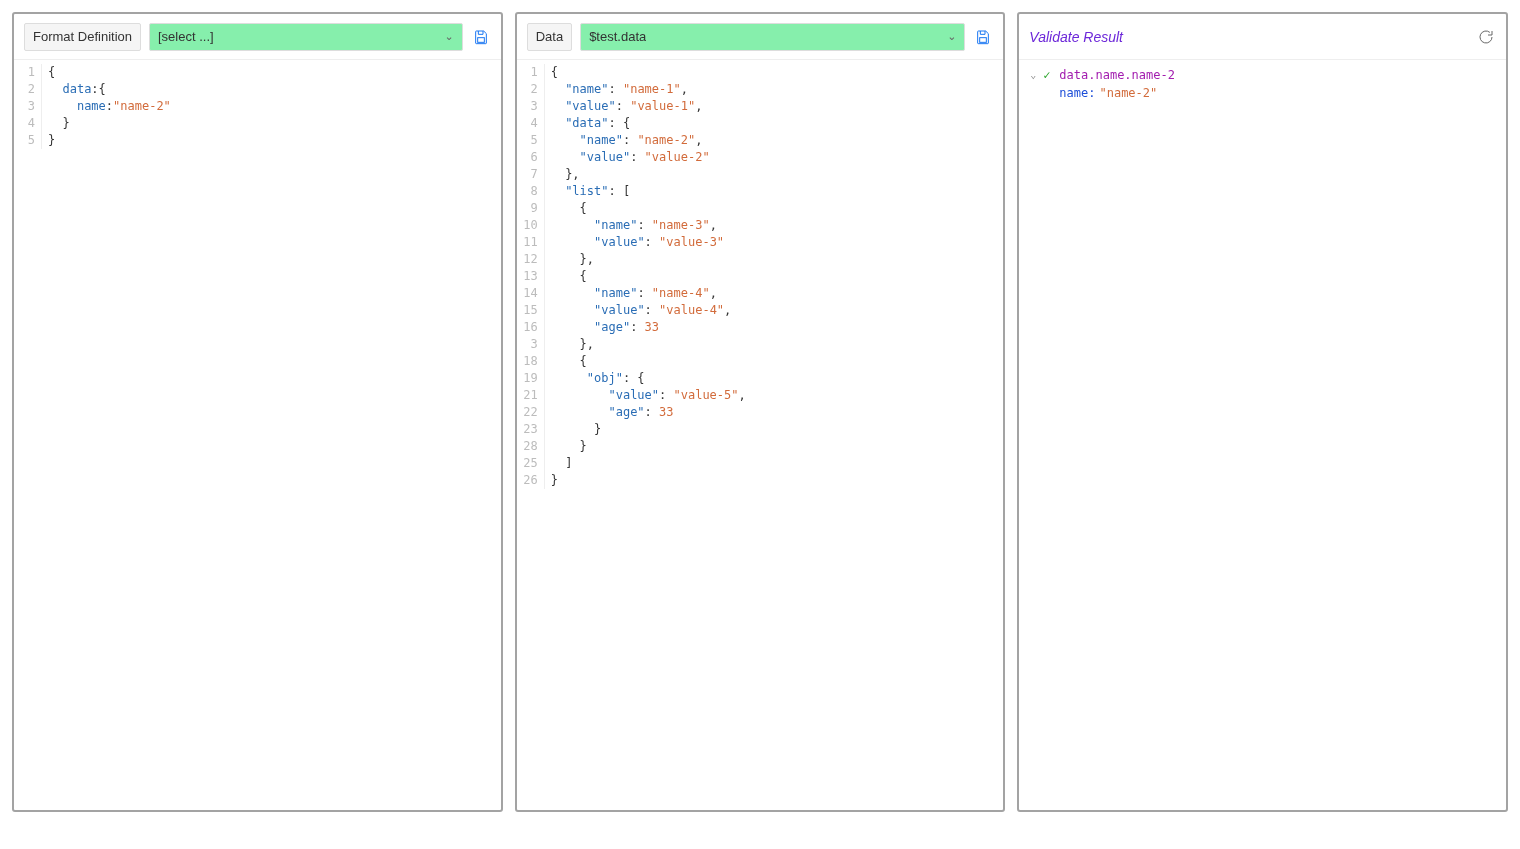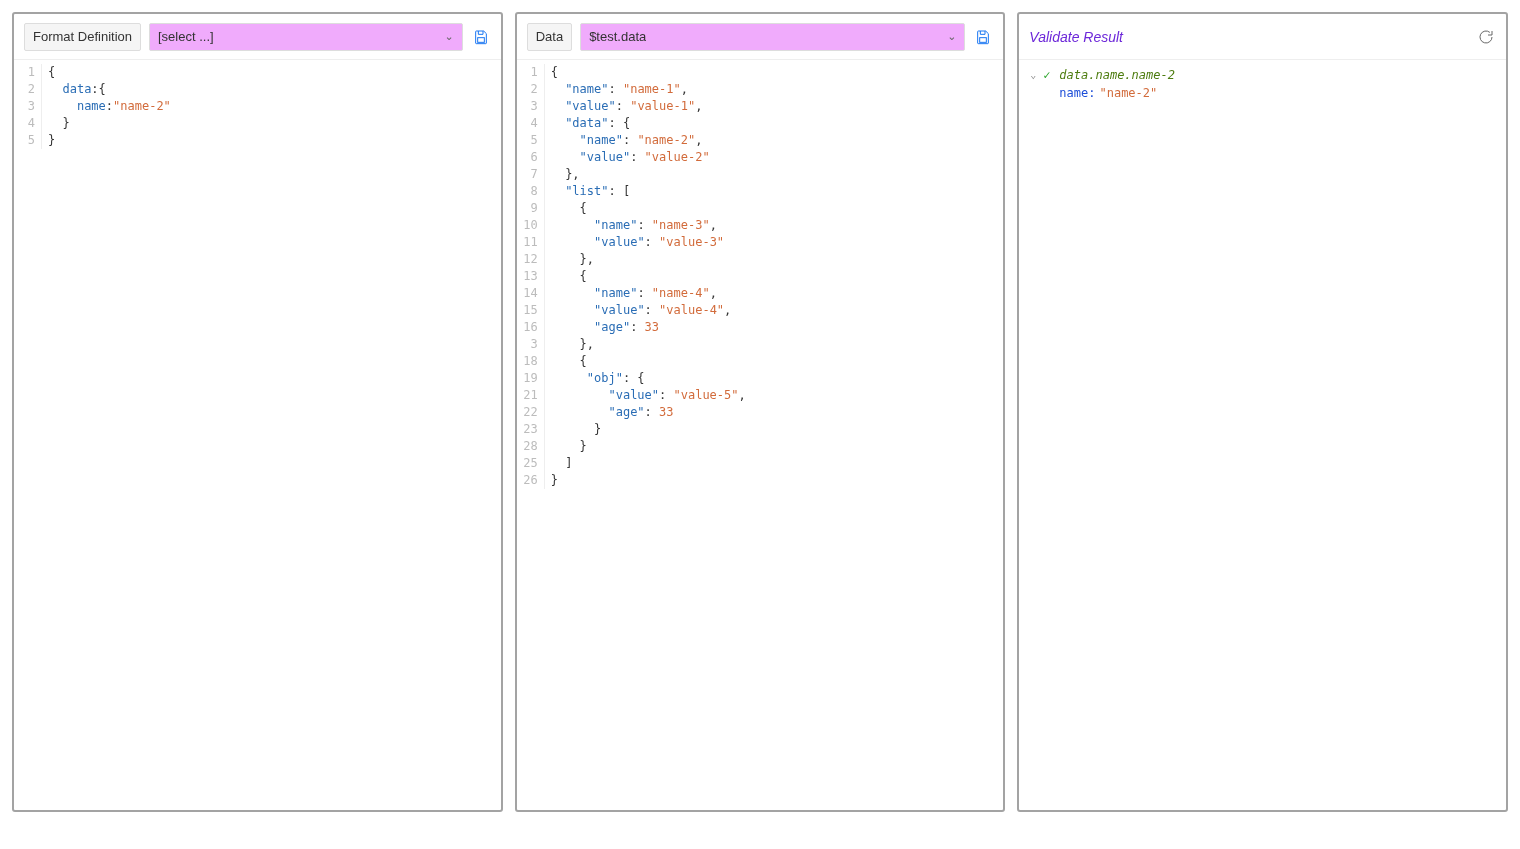--- a/index.html
+++ b/index.html
@@ -46,21 +46,21 @@
     }
     .panel-select {
       flex: 1;
       display: flex;
       align-items: center;
       border: 1px solid #ddd;
       border-radius: 2px;
       padding: 4px 8px;
       font-size: 13px;
       color: #333;
-      background: #f0abfc;
+      background: #86efac;
       min-width: 0;
       height: 28px;
       cursor: pointer;
       justify-content: space-between;
     }
     .panel-select-text {
       white-space: nowrap;
       overflow: hidden;
       text-overflow: ellipsis;
     }
@@ -143,21 +143,21 @@
       font-size: 10px;
       width: 12px;
       cursor: pointer;
       text-align: center;
     }
     .result-check {
       color: #2ba52b;
       font-size: 12px;
       width: 12px;
     }
-    .result-path { color: #4d7c0f; font-style: italic; }
+    .result-path { color: #a21caf; }
     .result-key { color: #1d4ed8; }
     .result-val { color: #d26b3b; }
     .result-indent { width: 28px; }
     svg { stroke: currentColor; fill: none; stroke-width: 1.5; }
   </style>
 </head>
 <body>
 
 <div class="container">
 

